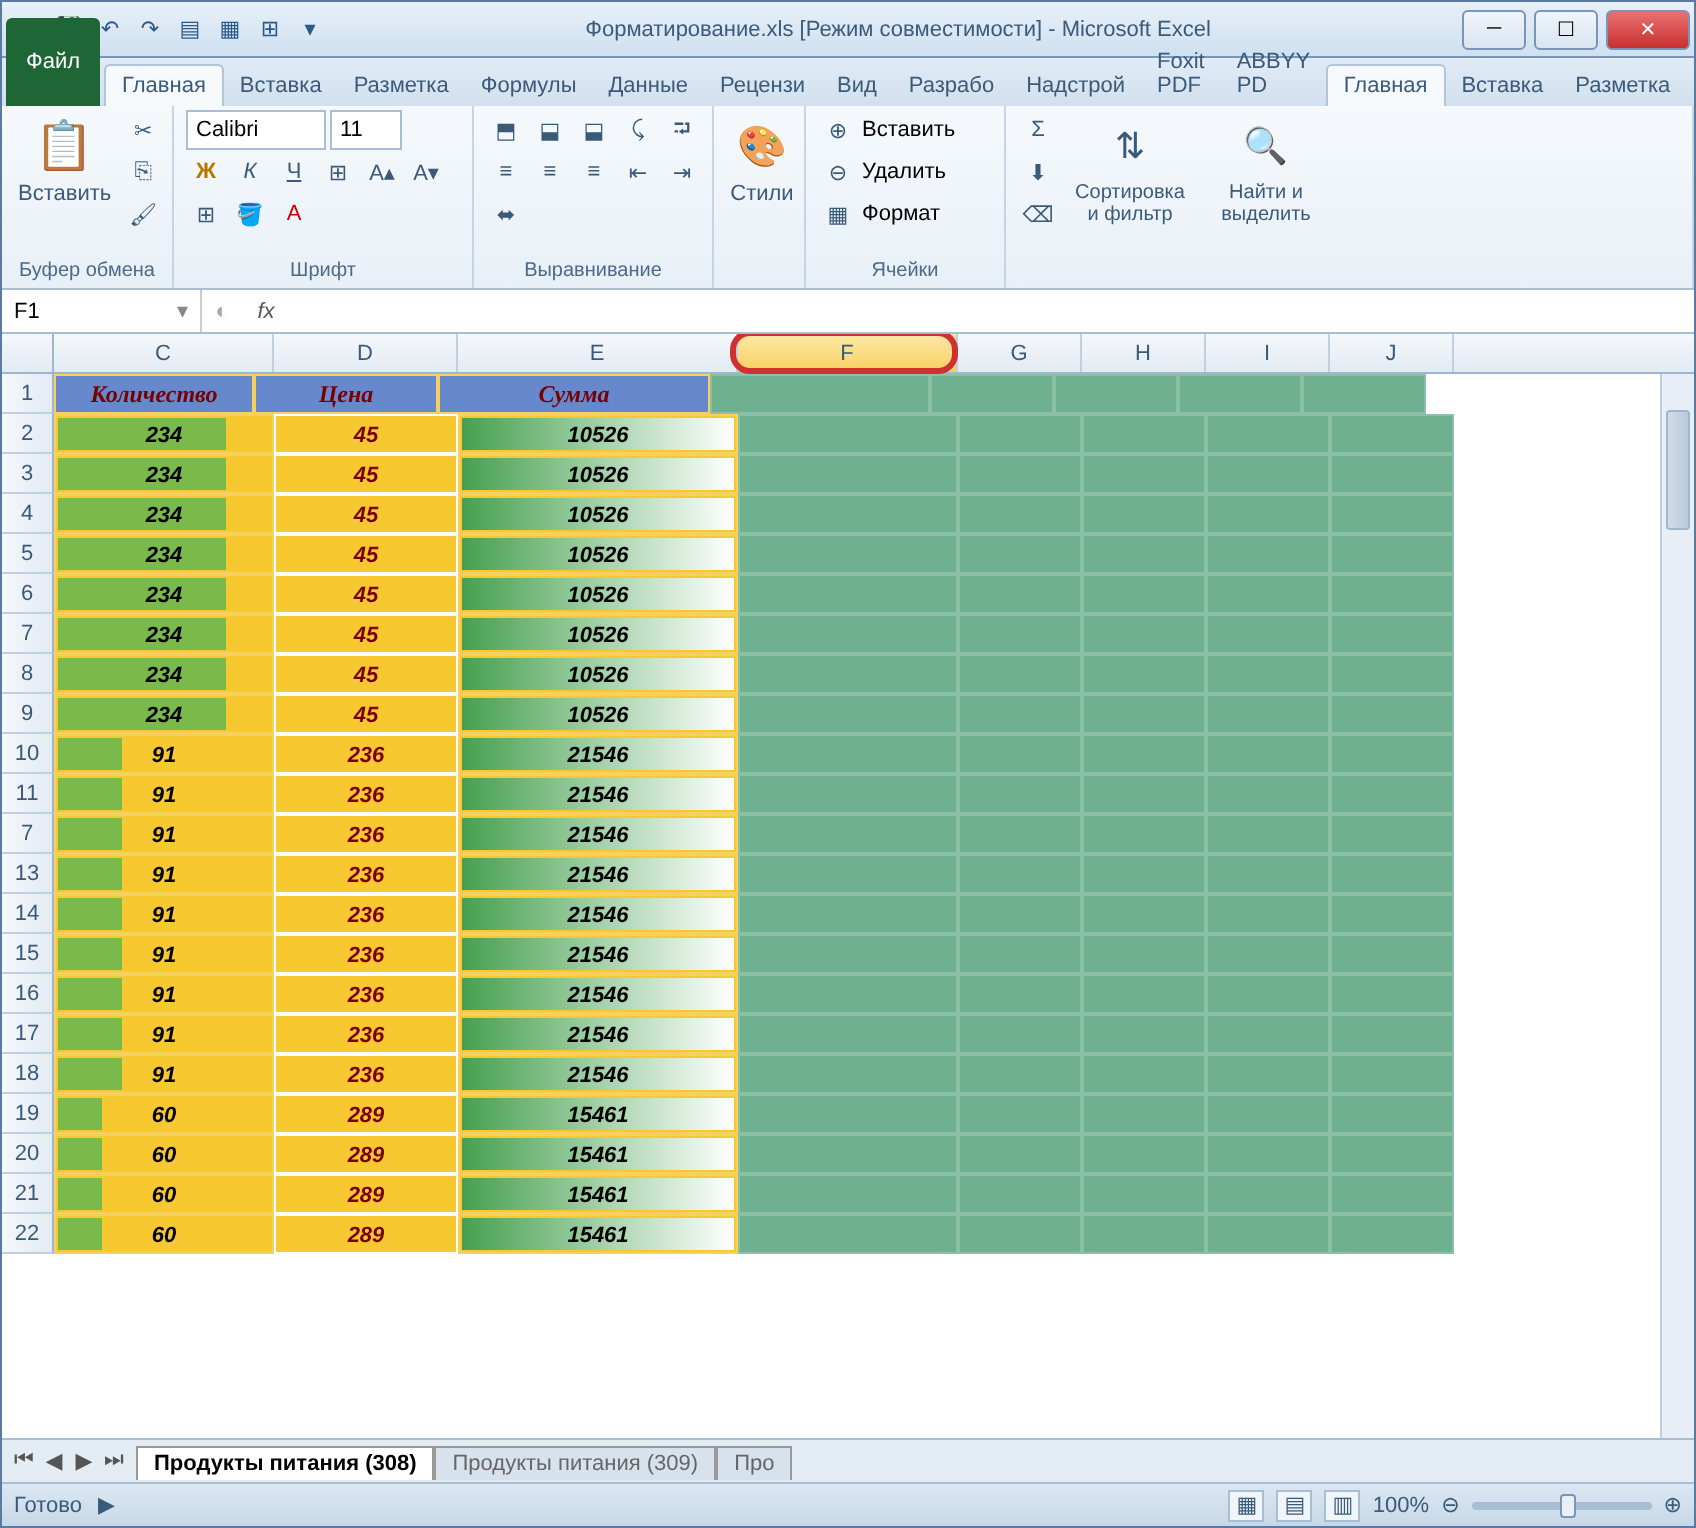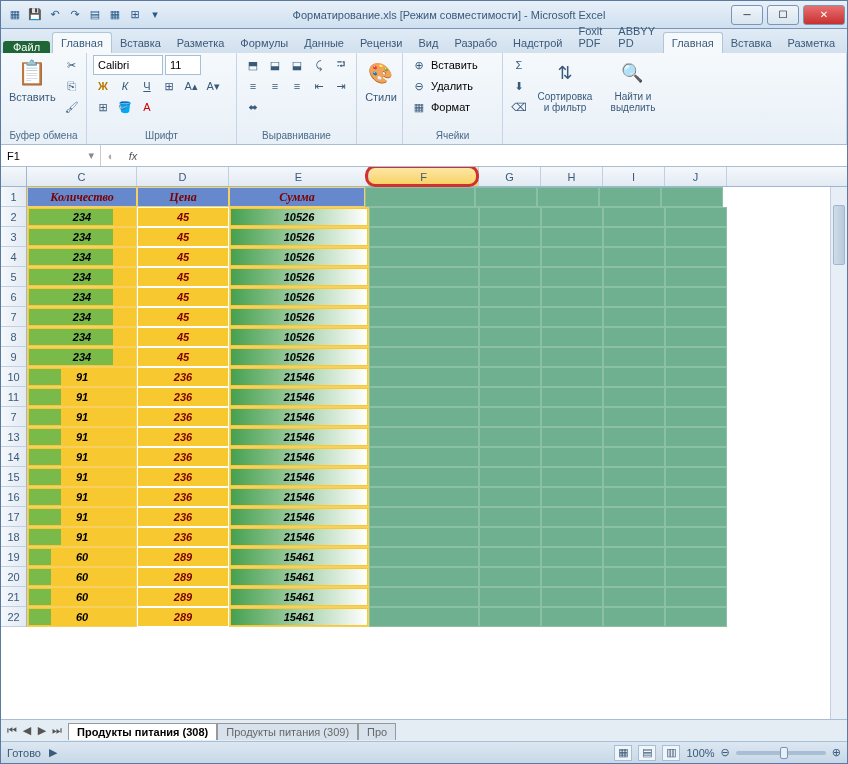--- a/index.html
+++ b/index.html
@@ -5,21 +5,21 @@
 *{margin:0;padding:0;box-sizing:border-box;font-family:'Segoe UI',Tahoma,sans-serif;font-size:11px;user-select:none}
 body{background:#fff;width:848px;height:764px;overflow:hidden;border:1px solid #5a7aa0}
 .titlebar{height:28px;background:linear-gradient(#e8f0f8,#cfe0f0);display:flex;align-items:center;border-bottom:1px solid #7a95b5}
 .titlebar .qat{display:flex;align-items:center;gap:4px;padding:0 6px}
 .titlebar .qat-icon{width:16px;height:16px;display:inline-flex;align-items:center;justify-content:center;color:#2a5a8a}
 .titlebar .title{flex:1;text-align:center;color:#3a5a7a}
 .winbtns{display:flex}
 .winbtn{width:32px;height:20px;margin:2px;border:1px solid #7a95b5;background:linear-gradient(#f0f5fa,#d8e5f0);border-radius:3px;display:flex;align-items:center;justify-content:center;font-size:10px}
 .winbtn.close{background:linear-gradient(#e87070,#c83030);color:#fff;width:42px}
 .ribbon-tabs{height:24px;background:linear-gradient(#e0ebf5,#d2e0ee);display:flex;align-items:flex-end;padding-left:2px}
-.file-tab{background:#1e6636;color:#fff;padding:0 10px;border-radius:3px 3px 0 0;margin-right:2px}
+.file-tab{background:#1e6636;color:#fff;padding:16px 10px;border-radius:3px 3px 0 0;margin-right:2px}
 .rtab{padding:4px 8px;color:#3a5a7a;cursor:pointer}
 .rtab.active{background:#f5f9fc;border:1px solid #b0c5d8;border-bottom:none;border-radius:3px 3px 0 0}
 .ribbon{height:92px;background:linear-gradient(#f5f9fc,#e8f0f7);border-bottom:1px solid #a8bed5;display:flex;overflow:hidden}
 .rgroup{border-right:1px solid #c5d5e5;padding:2px 4px;display:flex;flex-direction:column;justify-content:space-between}
 .rgroup-body{display:flex;flex:1;align-items:flex-start}
 .rgroup-label{text-align:center;font-size:10px;color:#4a6a8a;padding:1px 0}
 .rbtn-big{display:flex;flex-direction:column;align-items:center;padding:2px 4px;color:#3a5a7a;gap:2px}
 .rbtn-big .ico{width:32px;height:32px;display:flex;align-items:center;justify-content:center;font-size:24px}
 .rstack{display:flex;flex-direction:column;gap:1px;padding:0 2px}
 .rrow{display:flex;gap:2px;align-items:center}
@@ -231,21 +231,21 @@
       <div class="colhdr sel" style="width: 110px;">F</div>
       <div class="colhdr" style="width: 62px;">G</div>
       <div class="colhdr" style="width: 62px;">H</div>
       <div class="colhdr" style="width: 62px;">I</div>
       <div class="colhdr" style="width: 62px;">J</div>
       <div class="highlight-f" style="left: 364px; width: 114px;"></div>
     </div>
   <div class="rows" id="rows">
       <div class="row">
         <div class="rowhdr">1</div>
-        <div class="cell hdr" style="width:110px">Количество</div>
+        <div class="cell hdr" style="width:100px">Количество</div>
         <div class="cell hdr" style="width:92px">Цена</div>
         <div class="cell hdr" style="width:136px">Сумма</div>
         <div class="cell empty" style="width:110px"></div>
         <div class="cell empty" style="width:62px"></div>
         <div class="cell empty" style="width:62px"></div>
         <div class="cell empty" style="width:62px"></div>
         <div class="cell empty" style="width:62px"></div>
       </div>
       <div class="row">
         <div class="rowhdr">2</div>

